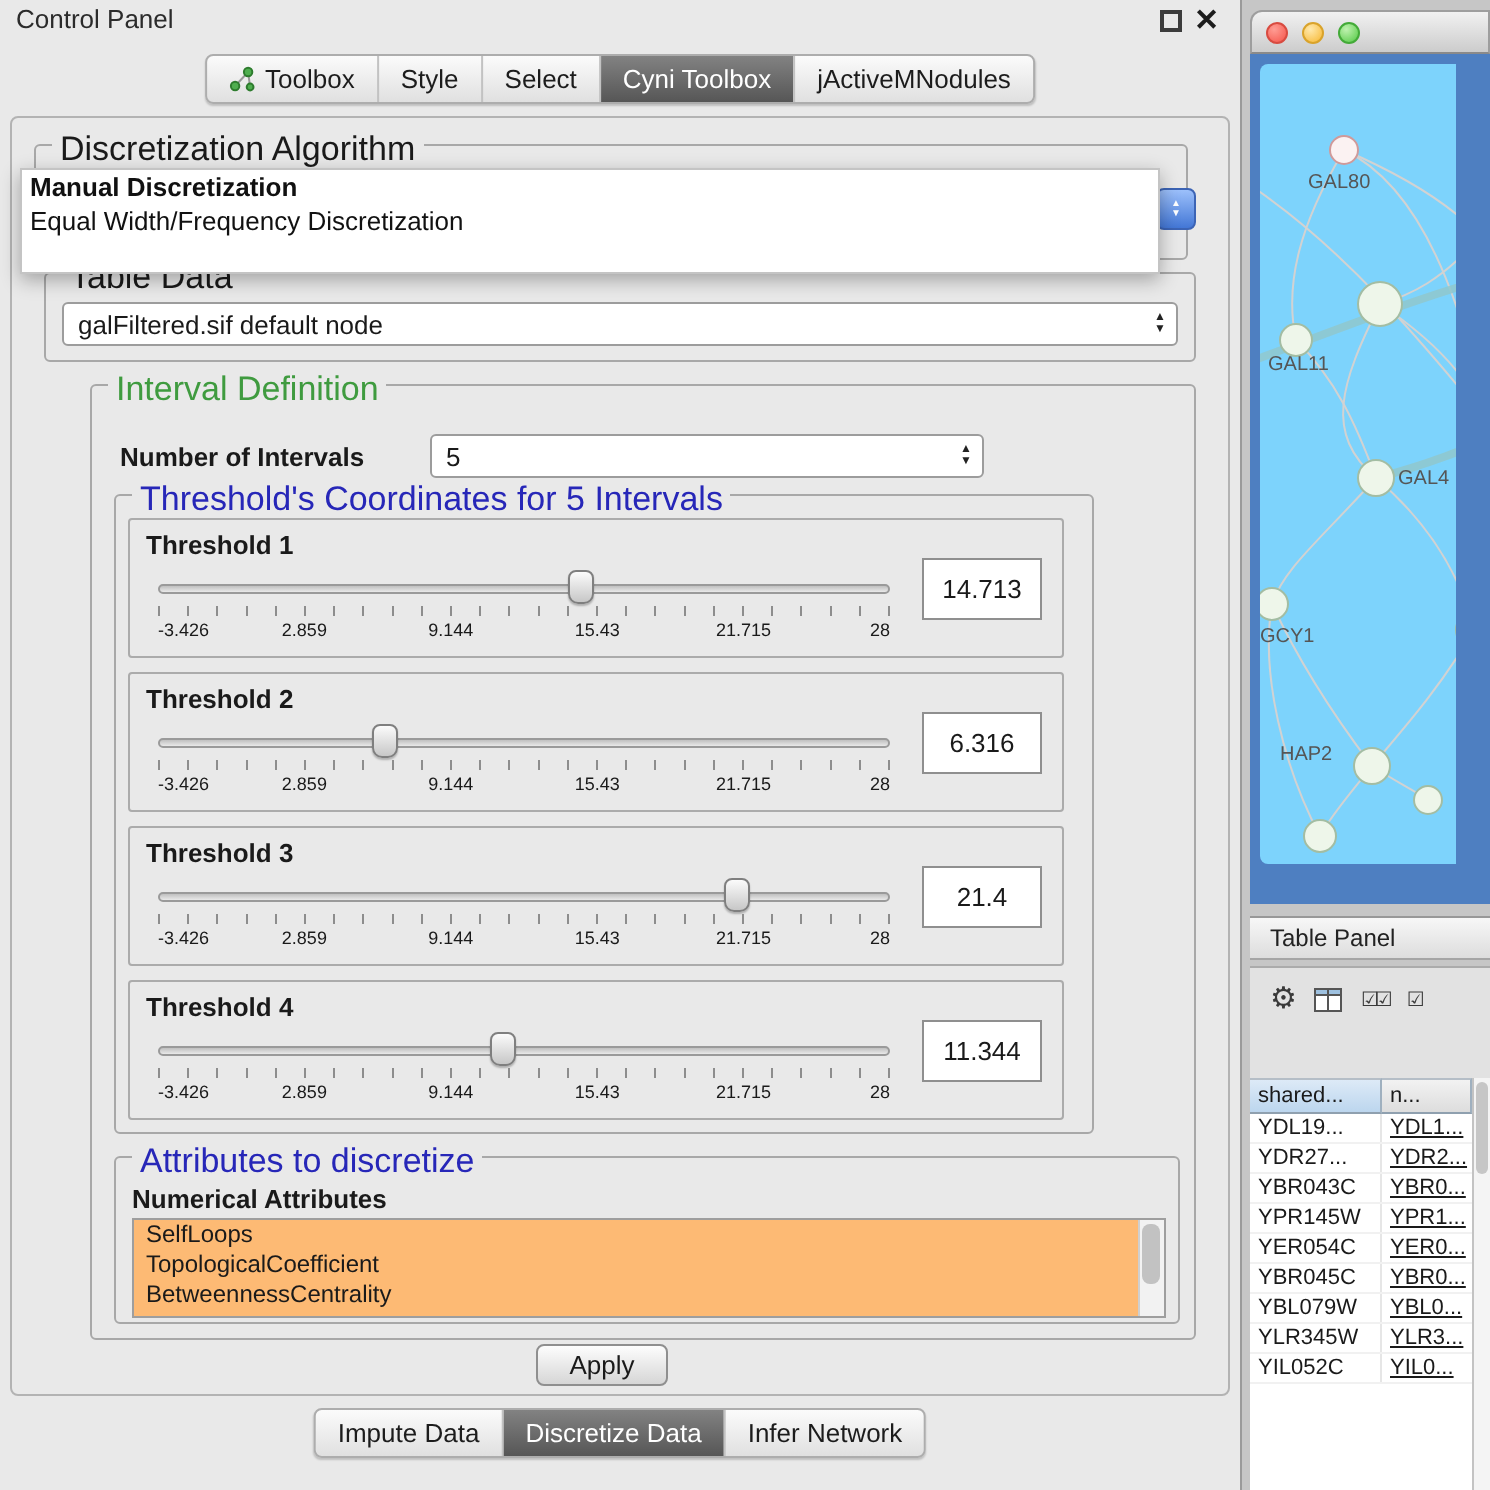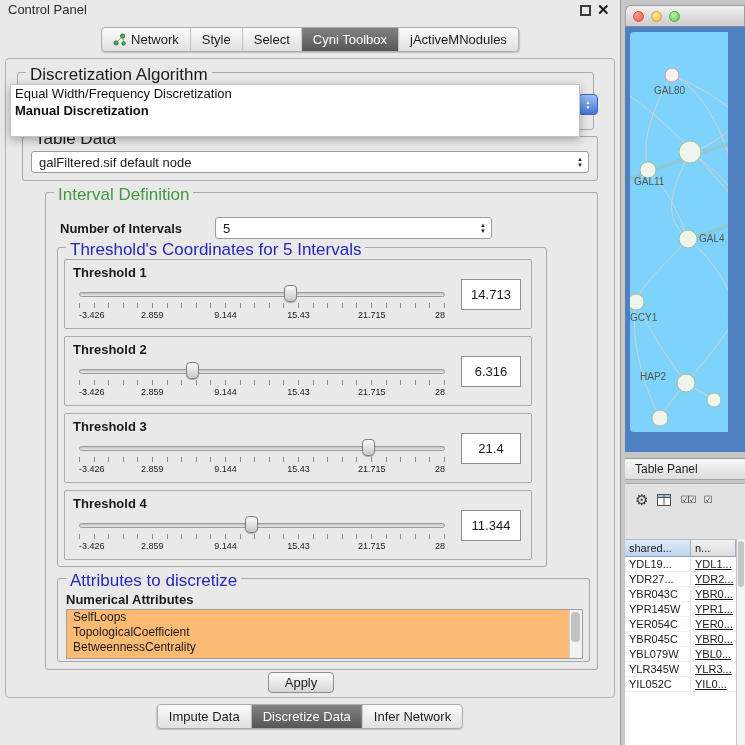--- a/index.html
+++ b/index.html
@@ -136,21 +136,21 @@
 
   <div class="tabstrip">
     <div class="tab">
       <svg width="13" height="13" viewBox="0 0 13 13">
         <line x1="3" y1="10" x2="9.5" y2="3" stroke="#999" stroke-width="1"></line>
         <line x1="9.5" y1="3" x2="10.5" y2="10.5" stroke="#999" stroke-width="1"></line>
         <circle cx="3" cy="10" r="2.1" fill="#4fae4f" stroke="#2e7c2e"></circle>
         <circle cx="9.5" cy="3" r="2.1" fill="#4fae4f" stroke="#2e7c2e"></circle>
         <circle cx="10.5" cy="10.5" r="1.7" fill="#4fae4f" stroke="#2e7c2e"></circle>
       </svg>
-      <span>Network</span>
+      <span>Toolbox</span>
     </div>
     <div class="tab">
         <span>Style</span>
       </div>
     <div class="tab">
         <span>Select</span>
       </div>
     <div class="tab sel">
         <span>Cyni Toolbox</span>
       </div>
@@ -163,22 +163,22 @@
 
   <div class="group" id="g-disc">
     <span class="legend">Discretization Algorithm</span>
   </div>
   <div id="stepper-blue">
     <span>▲</span>
     <span>▼</span>
   </div>
 
   <div id="popup">
+    <div class="pop-item bold">Manual Discretization</div>
     <div class="pop-item">Equal Width/Frequency Discretization</div>
-    <div class="pop-item bold">Manual Discretization</div>
   </div>
 
   <div class="group" id="g-tabledata">
     <span class="legend">Table Data</span>
     <div class="combo" id="combo-tabledata">
       <span class="txt">galFiltered.sif default node</span>
       <span class="arrows">
           <span>▲</span>
           <span>▼</span>
         </span>

